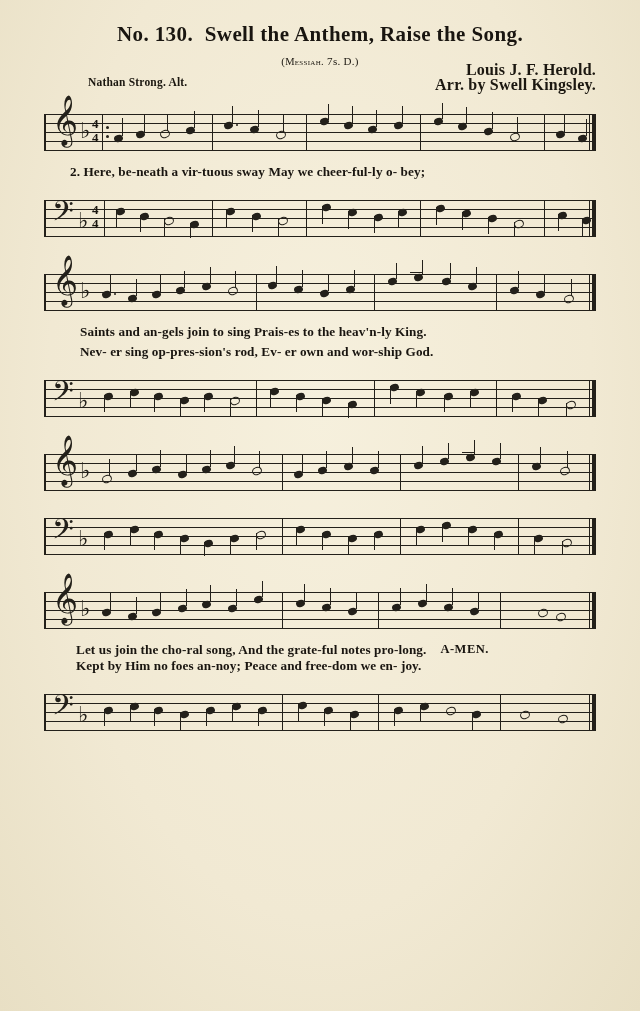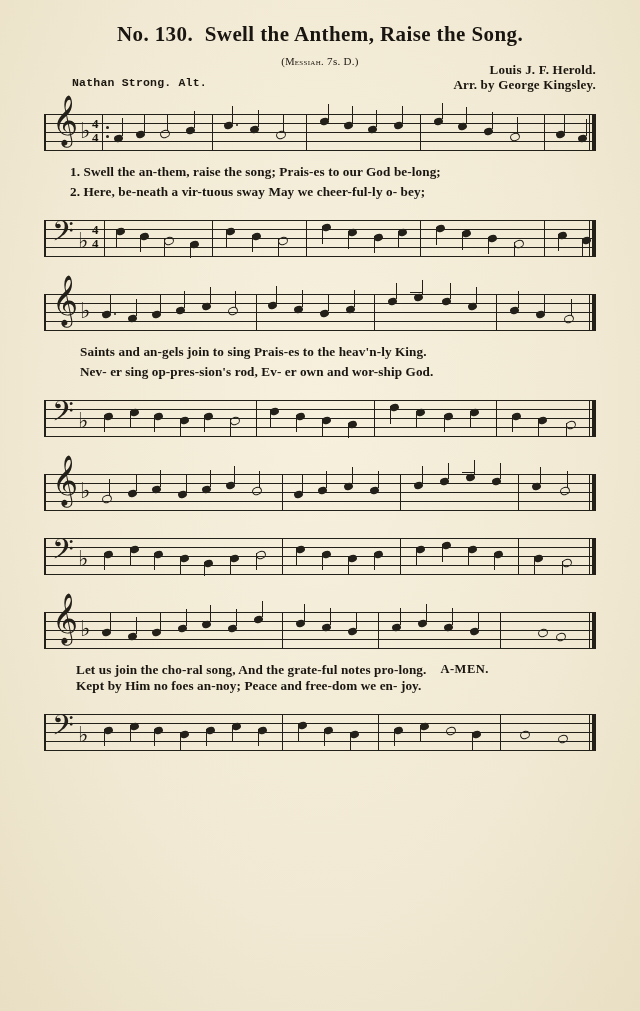--- a/index.html
+++ b/index.html
@@ -47,33 +47,32 @@
     font-variant: small-caps;
     font-size: 10.5px;
   }
   .credits {
     position: relative;
     height: 20px;
     margin-top: 9px;
   }
   .credit-left {
     position: absolute;
-    left: 72px;
+    left: 88px;
     top: 0;
     font-size: 11.5px;
     font-weight: bold;
     letter-spacing: 0.2px;
-    font-family: Liberation Mono, monospace;
   }
   .credit-right {
     position: absolute;
     right: 44px;
     top: -14px;
     text-align: right;
-    font-size: 13px;
+    font-size: 16px;
     font-weight: bold;
     line-height: 15px;
     letter-spacing: 0.2px;
   }
   
   .system {
     position: relative;
     margin: 0 auto;
     width: 552px;
   }
@@ -215,21 +214,21 @@
 
   <div class="tune-line">
     <span>(</span><span class="smallcaps">Messiah.</span>
     <span>7s. D.</span><span>)</span>
   </div>
 
   <div class="credits">
     <div class="credit-left">Nathan Strong.  Alt.</div>
     <div class="credit-right">
       <div>Louis J. F. Herold.</div>
-      <div>Arr. by George Kingsley.</div>
+      <div>Arr. by Swell Kingsley.</div>
     </div>
   </div>
 
   <div class="system" style="margin-top:10px;">
 
     <div class="staff-wrap">
       <div class="staff">
         <div class="line"></div>
           <div class="line"></div>
           <div class="line"></div>
@@ -286,26 +285,20 @@
       <div class="bar" style="left:500px;"></div>
       <div class="note" style="left:512px; top:25px;"></div>
         <div class="stem" style="left:520px; top:9px; height:17px;"></div>
       <div class="note" style="left:534px; top:29px;"></div>
         <div class="stem" style="left:542px; top:13px; height:17px;"></div>
       <div class="bar thick" style="right:0;"></div>
       <div class="bar" style="right:6px;"></div>
     </div>
 
     <div class="lyrics block">
-      <div class="lyric-row">
-        <div class="lyric-line">
-          <span class="vnum">1.</span>
-          <span>Swell the an-them, raise the song;  Prais-es   to  our God be-long;</span>
-        </div>
-      </div>
       <div class="lyric-row" style="margin-top:4px;">
         <div class="lyric-line">
           <span class="vnum">2.</span>
           <span>Here, be-neath a     vir-tuous sway  May  we cheer-ful-ly   o- bey;</span>
         </div>
       </div>
     </div>
 
     <div class="staff-wrap" style="margin-top:12px;">
       <div class="staff">

